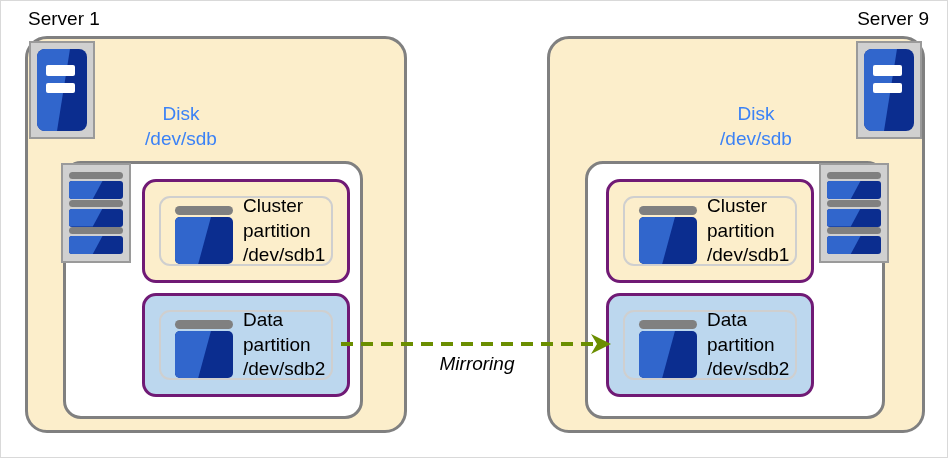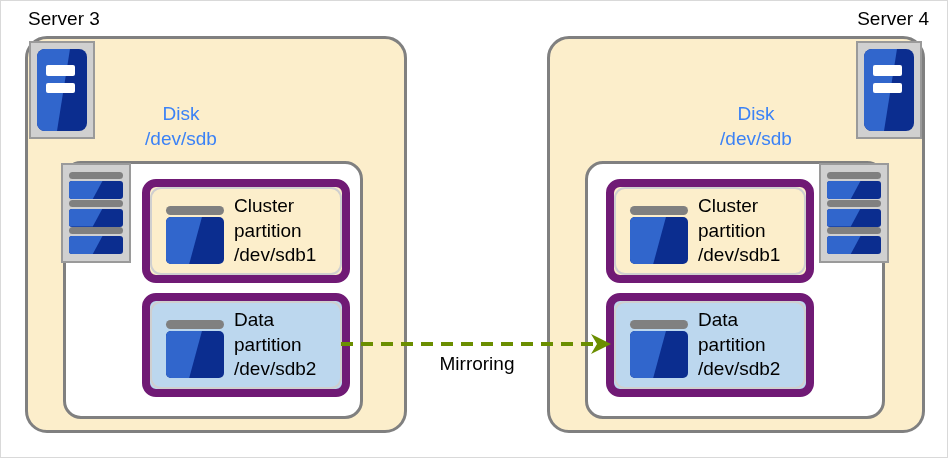--- a/index.html
+++ b/index.html
@@ -137,24 +137,24 @@
     content: "";
     position: absolute;
     left: 0; top: 0; bottom: 0; right: 0;
     background: #3166cc;
     clip-path: polygon(0 0, 62% 0, 44% 100%, 0 100%);
   }
 
   
   .partition {
     position: absolute;
-    border: 8px solid #701a75;
+    border: 3px solid #701a75;
     border-radius: 14px;
     box-sizing: border-box;
-    padding: 0;
+    padding: 14px;
   }
   .partition > .inner {
     width: 100%;
     height: 100%;
     border: 2px solid #cfcfcf;
     border-radius: 11px;
     box-sizing: border-box;
     position: relative;
     display: flex;
     align-items: center;
@@ -217,28 +217,29 @@
   }
   #mirror-label {
     position: absolute;
     left: 411px;
     top: 352px;
     width: 130px;
     text-align: center;
     font-size: 19px;
     color: #000000;
     white-space: nowrap;
+    font-style: italic;
   }
 </style>
 </head>
 <body>
 
 <div id="canvas">
 
-  <div class="srv-label" id="server1-label">Server 3</div>
+  <div class="srv-label" id="server1-label">Server 1</div>
 
   <div class="server-box" id="server1-box"></div>
 
   <div class="disk-caption" id="disk1-caption">
     <div>Disk</div>
     <div>/dev/sdb</div>
   </div>
 
   <div class="disk-box" id="disk1-box"></div>
 
@@ -285,21 +286,21 @@
           <div class="body"></div>
       </div>
       <div class="part-text">
         <div>Data</div>
         <div>partition</div>
         <div>/dev/sdb2</div>
       </div>
     </div>
   </div>
 
-  <div class="srv-label" id="server2-label">Server 4</div>
+  <div class="srv-label" id="server2-label">Server 9</div>
 
   <div class="server-box" id="server2-box"></div>
 
   <div class="disk-caption" id="disk2-caption">
     <div>Disk</div>
     <div>/dev/sdb</div>
   </div>
 
   <div class="disk-box" id="disk2-box"></div>
 

